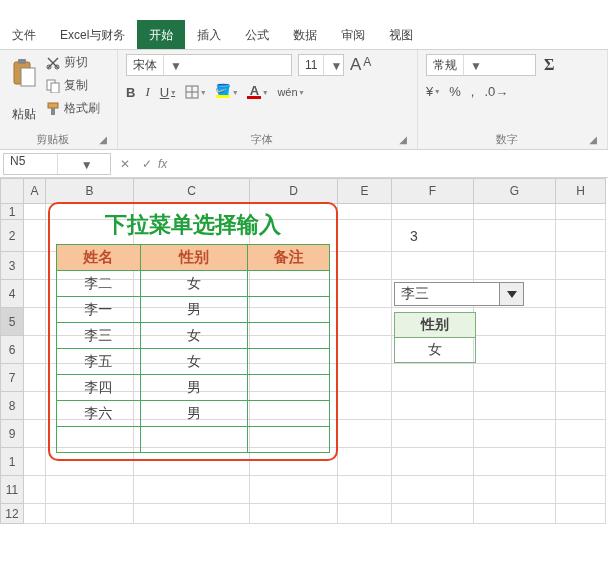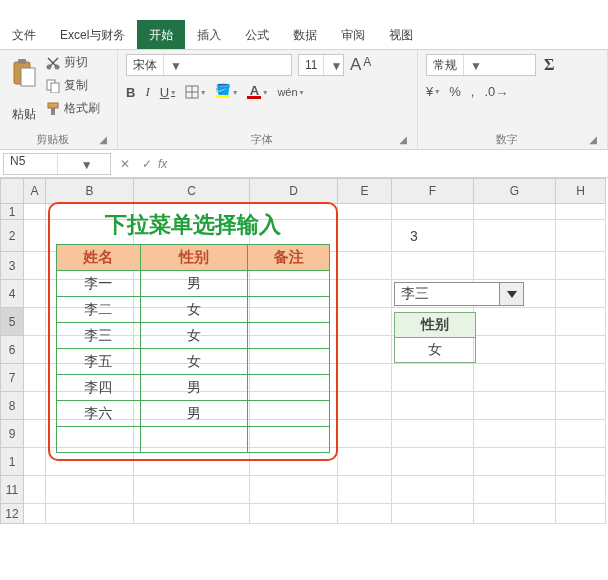--- a/index.html
+++ b/index.html
@@ -357,27 +357,27 @@
         </colgroup>
       <thead>
           <tr id="pheads">
             <th>姓名</th>
             <th>性别</th>
             <th>备注</th>
           </tr>
         </thead>
       <tbody id="pbody">
           <tr>
+            <td>李二</td>
+            <td>女</td>
+            <td></td>
+          </tr>
+          <tr>
             <td>李一</td>
             <td>男</td>
-            <td></td>
-          </tr>
-          <tr>
-            <td>李二</td>
-            <td>女</td>
             <td></td>
           </tr>
           <tr>
             <td>李三</td>
             <td>女</td>
             <td></td>
           </tr>
           <tr>
             <td>李五</td>
             <td>女</td>

